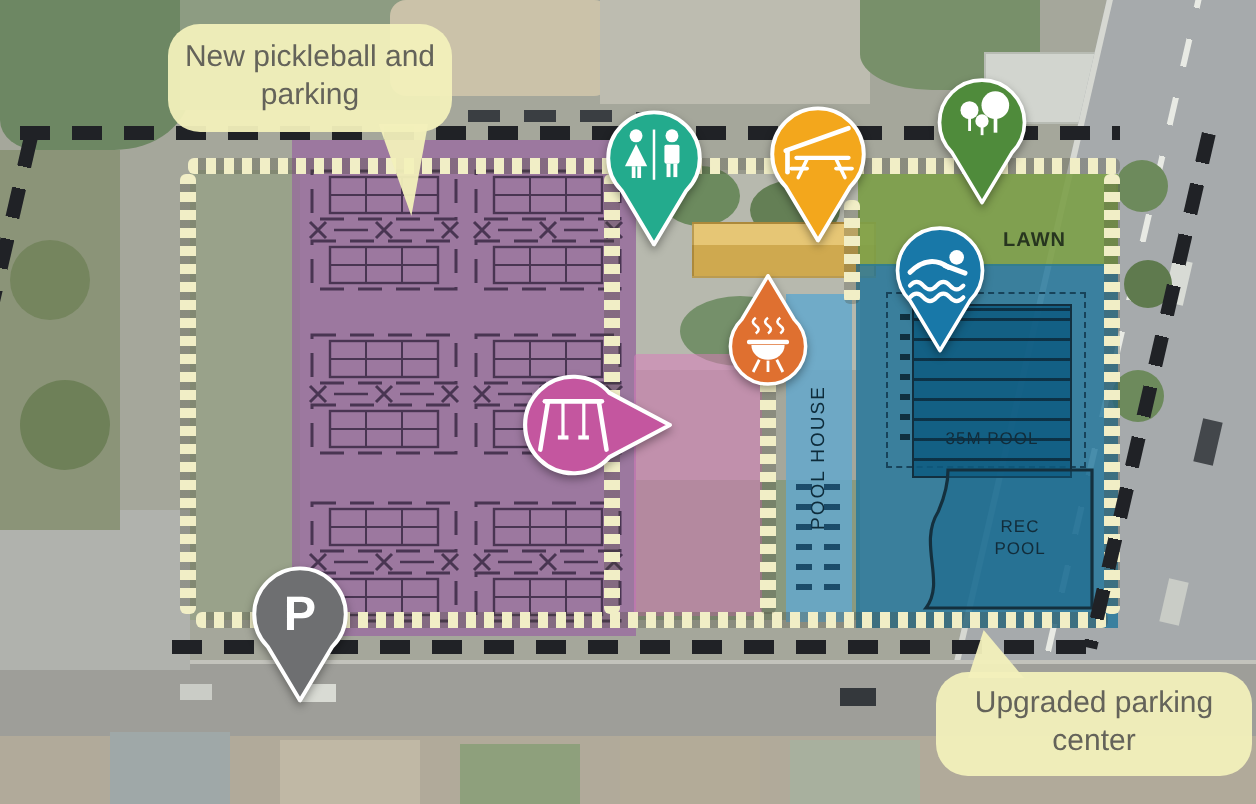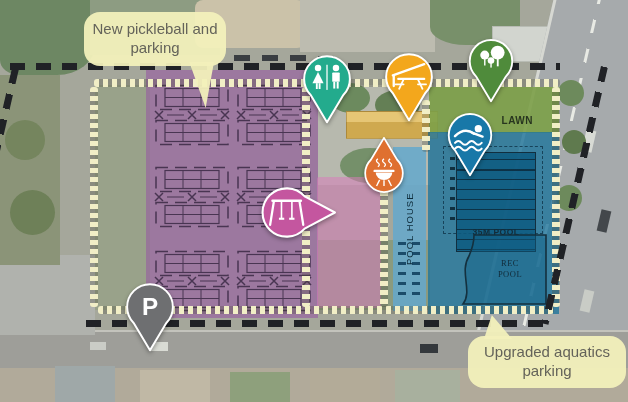--- a/index.html
+++ b/index.html
@@ -25,26 +25,26 @@
   .zone-poolhouse{left:393px;top:147px;width:33px;height:164px;background:rgba(100,168,204,.85);}
   .zone-lawn{left:429px;top:87px;width:130px;height:46px;background:rgba(124,160,72,.9);font-weight:bold;}
   .zone-aquatics{left:428px;top:132px;width:131px;height:182px;background:rgba(31,118,156,.8);}
   .zone-shelter{left:346px;top:111px;width:92px;height:28px;background:linear-gradient(180deg,#e6c675 0 40%,#cfa94f 40% 100%);border:1px solid rgba(120,90,30,.4);}
 
   .lbl{font-size:9px;color:#122c3a;letter-spacing:.5px;z-index:3;white-space:pre-line;}
   .lbl-lawn{right:26px;bottom:7px;color:#27351f;font-size:10px;}
   .lbl-poolhouse{left:0;top:0;width:33px;height:164px;display:flex;align-items:center;justify-content:center;
      writing-mode:vertical-rl;transform:rotate(180deg);color:#0d2b3a;font-size:9.5px;letter-spacing:1px;}
   .pool35-dash{left:443px;top:146px;width:100px;height:88px;border:1.5px dashed #17435a;z-index:3;}
-  .pool35{left:456px;top:152px;width:80px;height:100px;z-index:3;background:rgba(13,90,128,.85);border:1.5px solid #122f3f;
-     background-image:repeating-linear-gradient(180deg,rgba(10,35,50,.75) 0 1.5px,transparent 1.5px 10px);background-position:0 6px;font-weight:bold;}
+  .pool35{left:456px;top:152px;width:80px;height:87px;z-index:3;background:rgba(13,90,128,.85);border:1.5px solid #122f3f;
+     background-image:repeating-linear-gradient(180deg,rgba(10,35,50,.75) 0 1.5px,transparent 1.5px 10px);background-position:0 6px;}
   .pool35 .ticks{left:-7px;top:4px;width:5px;height:68px;background:repeating-linear-gradient(180deg,#10303f 0 3px,transparent 3px 10px);}
   .lbl-35m{left:0;right:0;bottom:14px;text-align:center;font-size:8.5px;}
   .recpool-svg{left:450px;top:230px;z-index:3;}
-  .lbl-rec{left:488px;top:258px;width:44px;text-align:center;z-index:3;font-size:8.5px;line-height:1.3;font-family:Liberation Serif, serif;}
+  .lbl-rec{left:488px;top:258px;width:44px;text-align:center;z-index:3;font-size:8.5px;line-height:1.3;}
   .loungers{background:repeating-linear-gradient(180deg,rgba(13,60,90,.85) 0 3px,transparent 3px 10px);width:8px;z-index:3;}
 
   
   .courts-host{left:0;top:0;width:100%;height:100%;}
   .court-block{overflow:visible;}
 
   
   .pin{z-index:7;filter:drop-shadow(0 2px 2px rgba(0,0,0,.35));overflow:visible;}
 
   
@@ -321,16 +321,16 @@
     <path d="M30 76 L12 46 A25.5 25.5 0 1 1 48 46 Z" fill="#6e6f71" stroke="#fff" stroke-width="2.2" stroke-linejoin="round"></path>
     <text x="30" y="37" text-anchor="middle" fill="#fff" font-size="27" font-weight="bold" font-family="Liberation Sans, sans-serif">P</text>
   </svg>
 
   <div class="pointer ptr-pickleball"></div>
   <div class="callout co-pickleball">
     <span>New pickleball and parking</span>
   </div>
   <div class="pointer ptr-aquatics"></div>
   <div class="callout co-aquatics">
-    <span>Upgraded aquatics parking</span>
+    <span>Upgraded parking center</span>
   </div>
 
 </div>
 
 </body></html>

